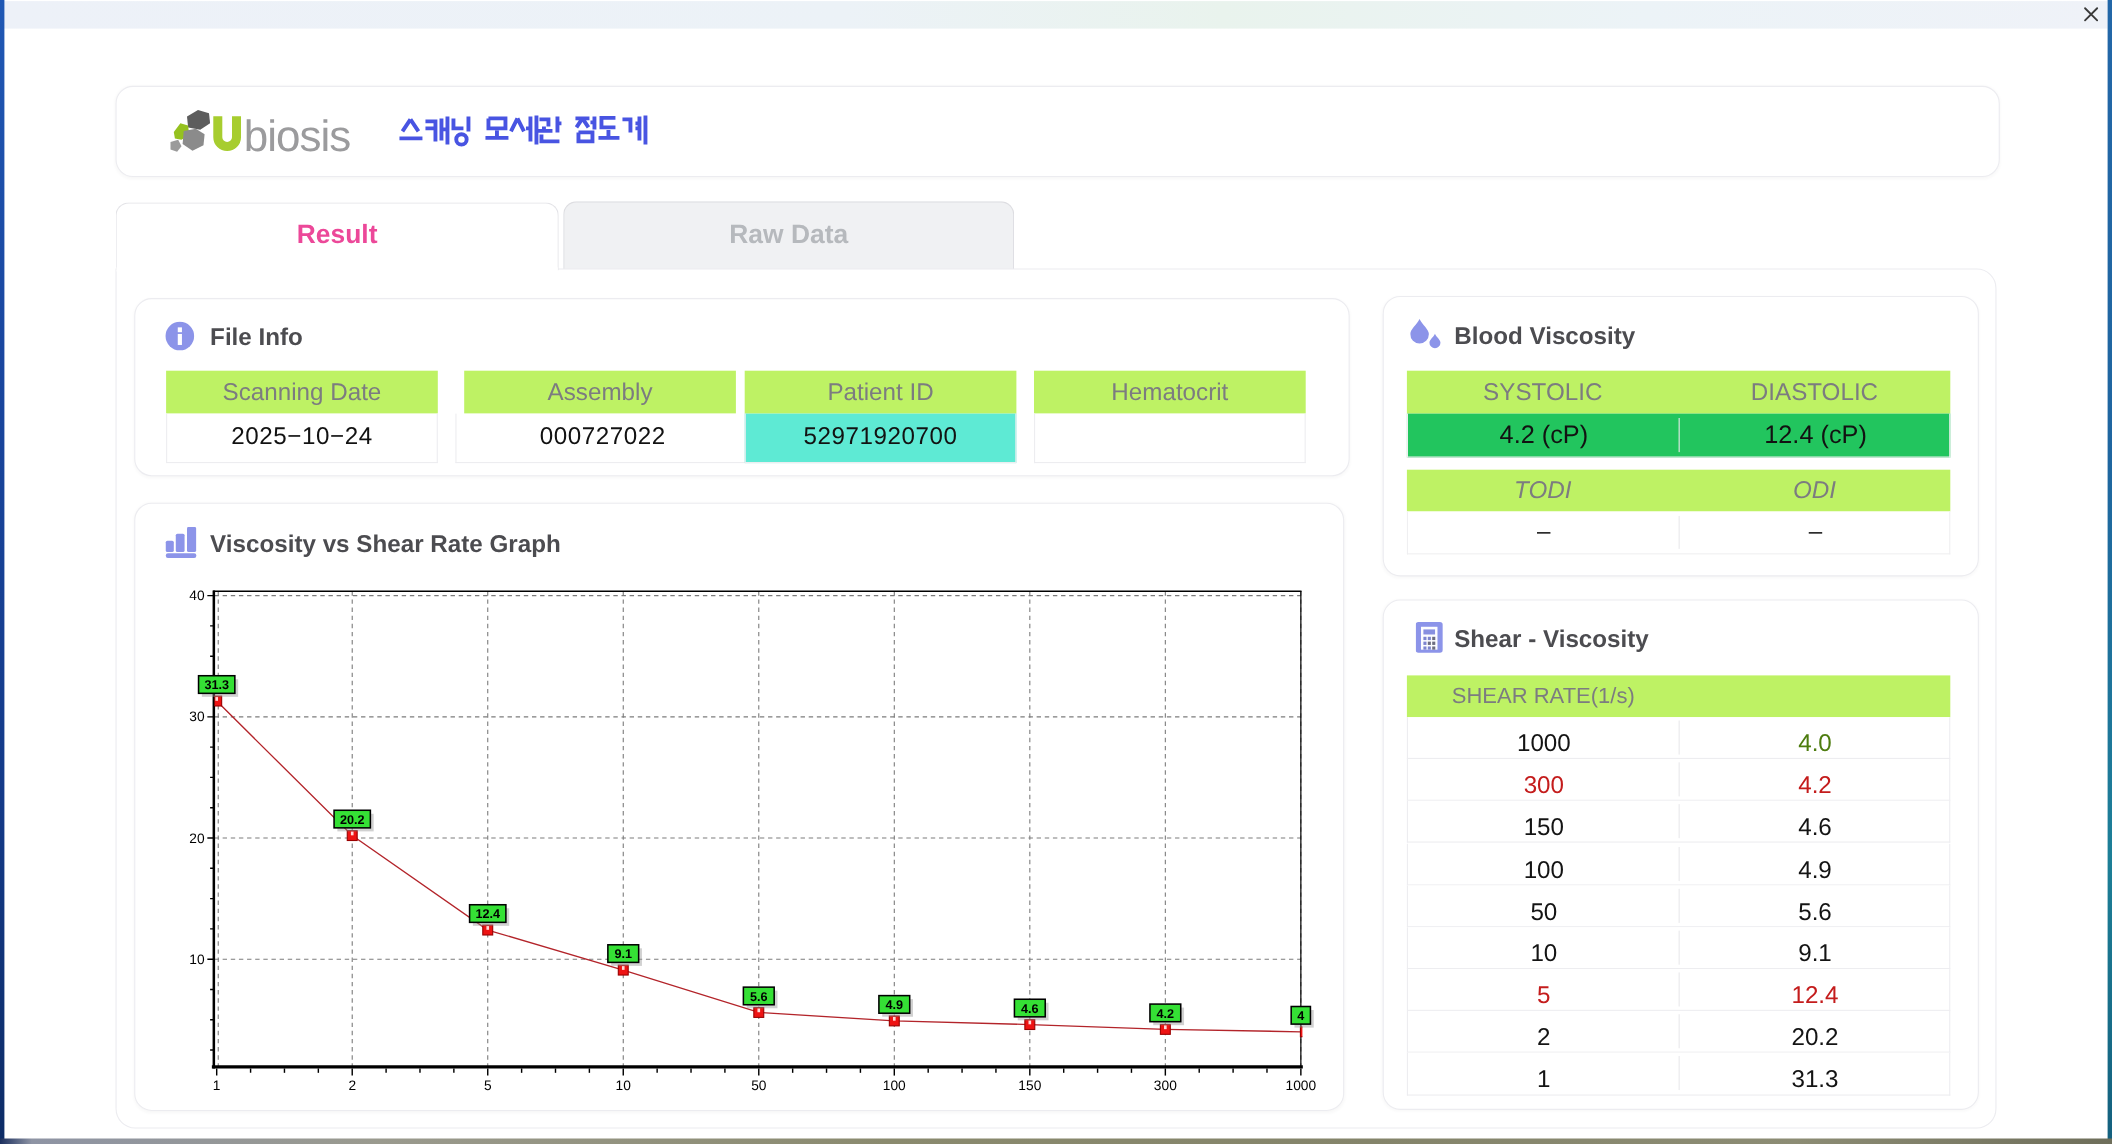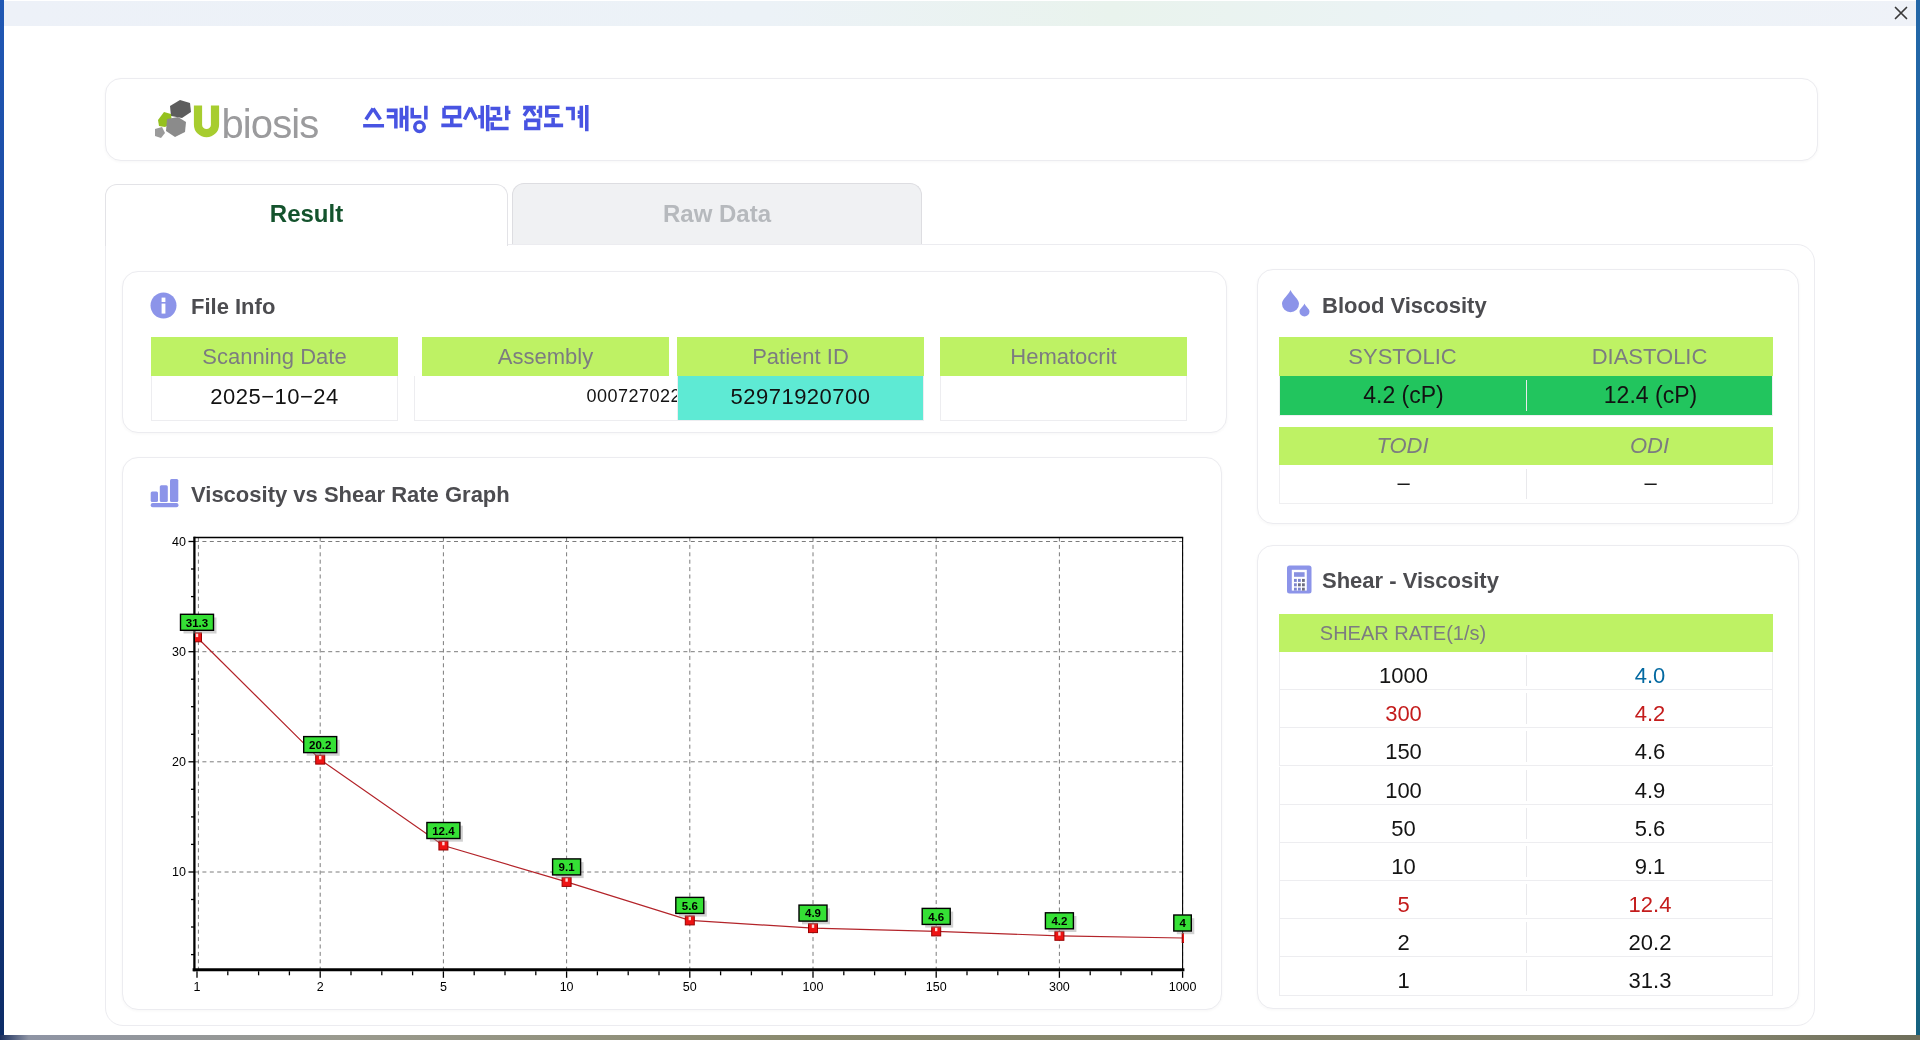--- a/index.html
+++ b/index.html
@@ -64,41 +64,41 @@
 <div class="abs" style="left:512px; top:183px; width:410px; height:62px; background:#f0f1f3;
   border:1px solid #dddde1; border-bottom:none; border-radius:12px 12px 0 0;"></div>
 <div class="abs" style="left:512px; top:200px; width:410px; height:28px; font-weight:bold; font-size:24px;
   color:#b6b9bd; text-align:center;">Raw Data</div>
 
 <div class="card" style="left:105px; top:244px; width:1710px; height:782px; border-radius:0 18px 18px 18px; box-shadow:none;"></div>
 
 <div class="abs" style="left:105px; top:184px; width:403px; height:62px; background:#fff;
   border:1px solid #e3e3e7; border-bottom:none; border-radius:12px 12px 0 0;"></div>
 <div class="abs" style="left:105px; top:200px; width:403px; height:28px; font-weight:bold; font-size:24px;
-  color:#14532d; text-align:center;">Result</div>
+  color:#ec4899; text-align:center;">Result</div>
 <div class="abs" style="left:106px; top:243px; width:401px; height:4px; background:#fff;"></div>
 
 <div class="card" style="left:122px; top:271px; width:1105px; height:162px;"></div>
 <svg class="abs" style="left:150px; top:292px;" width="27" height="27" viewBox="0 0 27 27">
   <circle cx="13.5" cy="13.5" r="13" fill="#8c94e9"></circle>
   <rect x="11.6" y="5.6" width="3.8" height="4.4" fill="#fff"></rect>
   <rect x="11.6" y="11.6" width="3.8" height="10" fill="#fff"></rect>
 </svg>
 <div class="sectitle" style="left:191px; top:294px;">File Info</div>
 <div class="band" style="left:151px; top:337px; width:247px; height:39px;">
   <div class="bandlabel" style="line-height:39px;">Scanning Date</div>
   </div>
 <div class="abs" style="left:151px; top:376px; width:247px; height:45px; background:#fff;
   border:1px solid #ededf0; border-top:none; line-height:41px; font-size:22px; text-align:center;
   color:#121212; letter-spacing:0.5px;">2025−10−24</div>
 <div class="band" style="left:422px; top:337px; width:247px; height:39px;">
   <div class="bandlabel" style="line-height:39px;">Assembly</div>
   </div>
 <div class="abs" style="left:414px; top:376px; width:268px; height:45px; background:#fff;
-  border:1px solid #ededf0; border-top:none; line-height:41px; font-size:18px; text-align:right;
+  border:1px solid #ededf0; border-top:none; line-height:41px; font-size:22px; text-align:center;
   color:#121212; letter-spacing:0.5px;">000727022</div>
 <div class="band" style="left:677px; top:337px; width:247px; height:39px;">
   <div class="bandlabel" style="line-height:39px;">Patient ID</div>
   </div>
 <div class="abs" style="left:677px; top:376px; width:247px; height:45px; background:#5eead4;
   border:1px solid #ededf0; border-top:none; line-height:41px; font-size:22px; text-align:center;
   color:#121212; letter-spacing:0.5px;">52971920700</div>
 <div class="band" style="left:940px; top:337px; width:247px; height:39px;">
   <div class="bandlabel" style="line-height:39px;">Hematocrit</div>
   </div>
@@ -298,21 +298,21 @@
       <rect x="15" y="22.7" width="2.8" height="2.9" fill="#6d6d80"></rect>
   </g>
 </svg>
 <div class="sectitle" style="left:1322px; top:568px;">Shear - Viscosity</div>
 <div class="band" style="left:1279px; top:614px; width:494px; height:38px;">
   <div class="bandlabel" style="position:absolute; left:0; width:248px; line-height:38px; font-size:20px;">SHEAR RATE(1/s)</div>
 </div>
 <div class="abs" style="left:1279px; top:652px; width:494px; height:344px; font-size:22px;">
 <div class="abs" style="left:0; top:0.0px; width:494px; height:38.17px; background:#fff; border:1px solid #ededf0; border-top:none;">
   <div class="abs" style="left:0; top:0; width:247px; line-height:47px; text-align:center; color:#141414;">1000</div>
-  <div class="abs" style="left:247px; top:0; width:246px; line-height:47px; text-align:center; color:#0369a1;">4.0</div>
+  <div class="abs" style="left:247px; top:0; width:246px; line-height:47px; text-align:center; color:#4d7c0f;">4.0</div>
   <div class="abs" style="left:246px; top:3px; width:1px; height:31px; background:#e9e9ec;"></div>
 </div>
 <div class="abs" style="left:0; top:38.2px; width:494px; height:38.17px; background:#fff; border:1px solid #ededf0; border-top:none;">
   <div class="abs" style="left:0; top:0; width:247px; line-height:47px; text-align:center; color:#c41c1c;">300</div>
   <div class="abs" style="left:247px; top:0; width:246px; line-height:47px; text-align:center; color:#c41c1c;">4.2</div>
   <div class="abs" style="left:246px; top:3px; width:1px; height:31px; background:#e9e9ec;"></div>
 </div>
 <div class="abs" style="left:0; top:76.3px; width:494px; height:38.17px; background:#fff; border:1px solid #ededf0; border-top:none;">
   <div class="abs" style="left:0; top:0; width:247px; line-height:47px; text-align:center; color:#141414;">150</div>
   <div class="abs" style="left:247px; top:0; width:246px; line-height:47px; text-align:center; color:#141414;">4.6</div>

